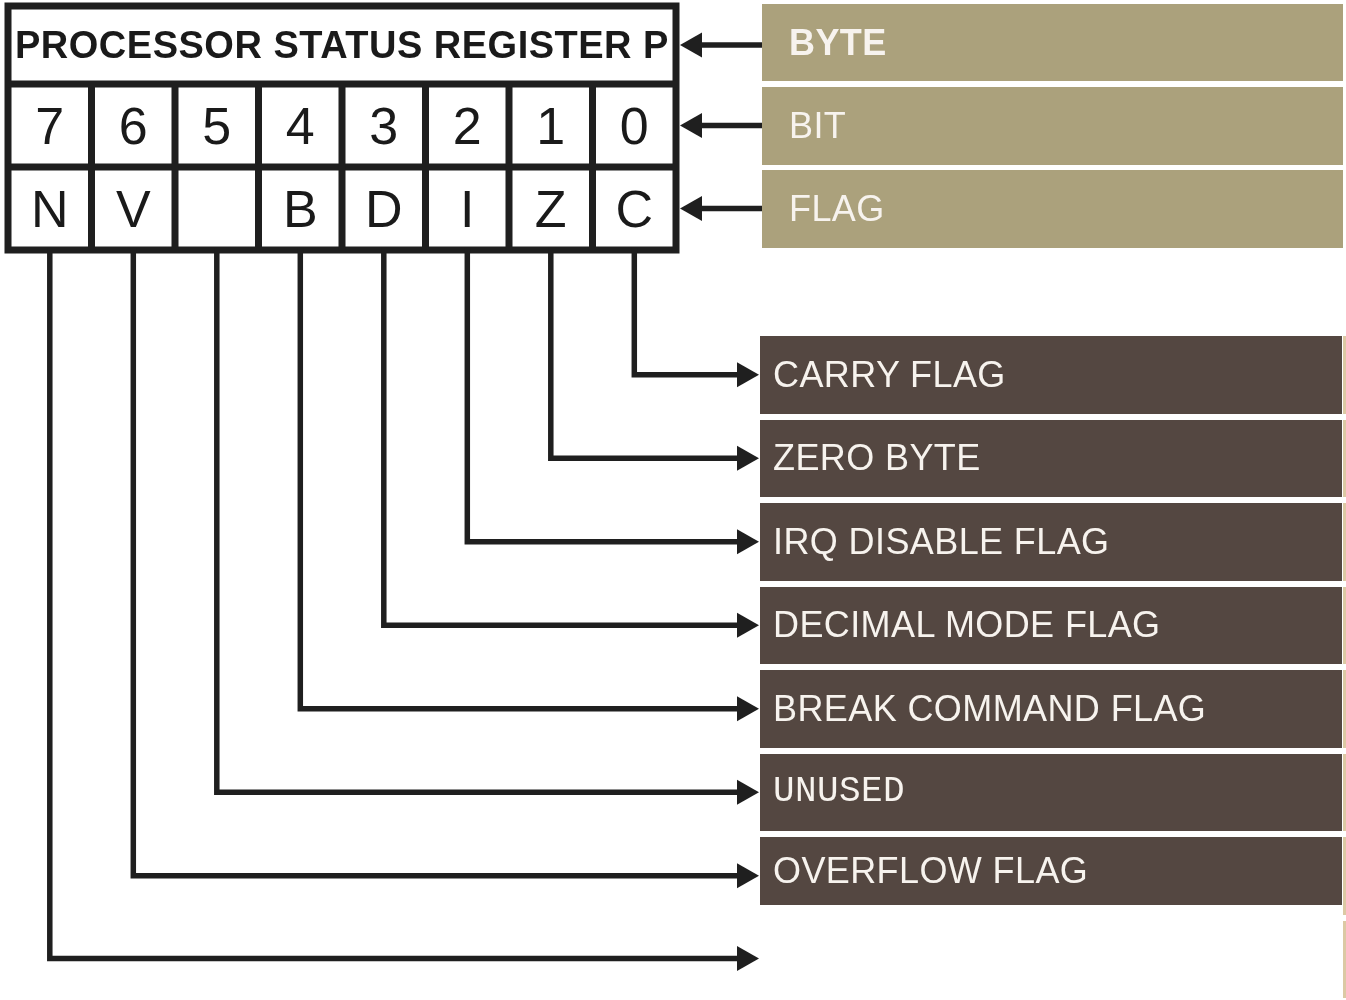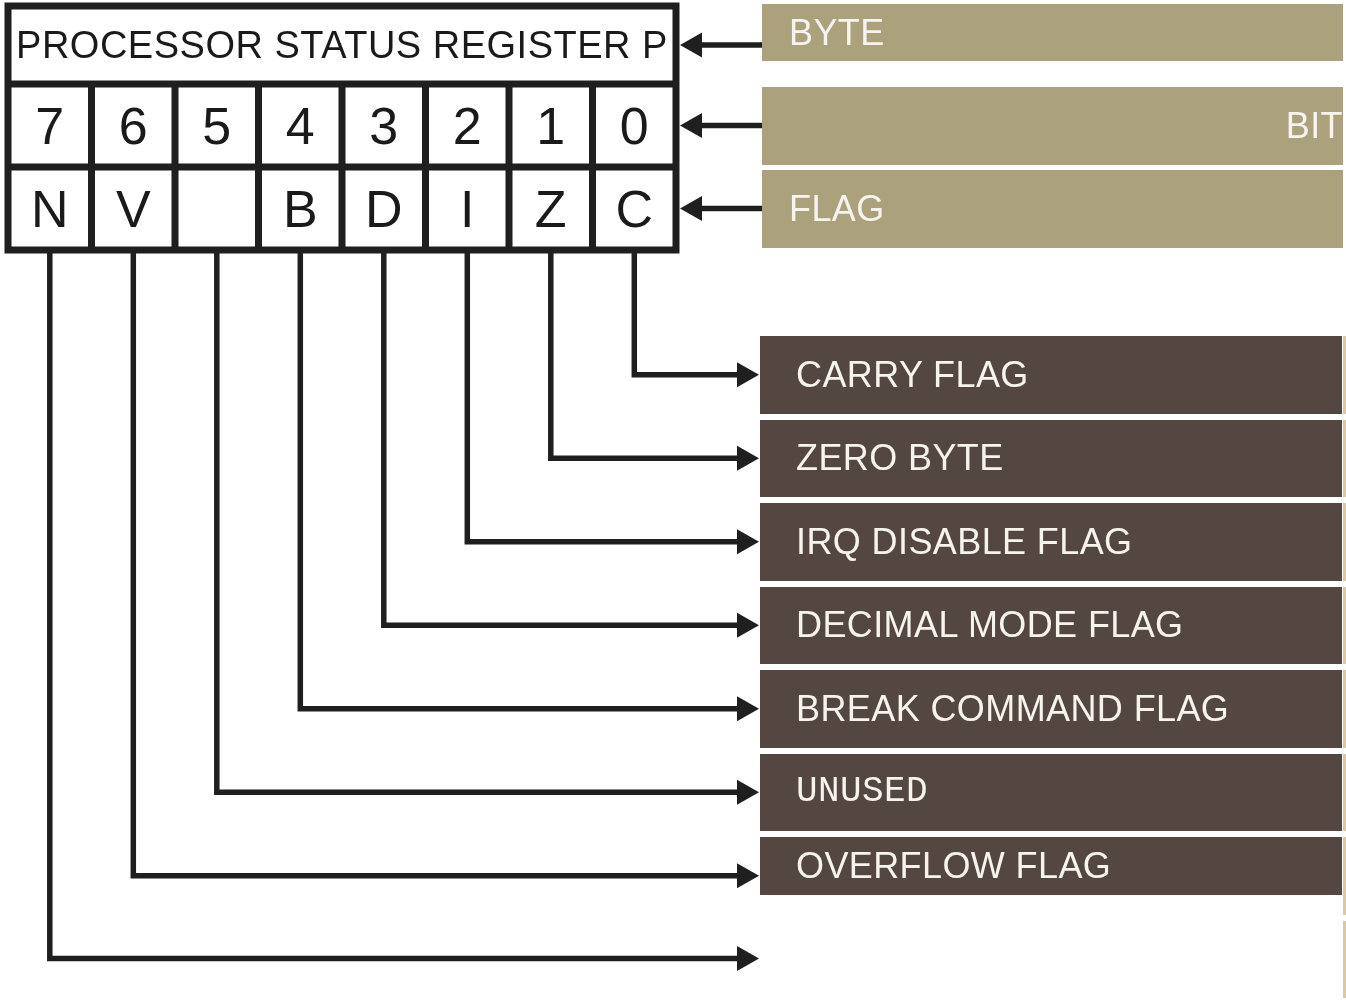--- a/index.html
+++ b/index.html
@@ -11,32 +11,32 @@
     overflow:hidden;
   }
   .lines-svg{position:absolute;left:0;top:0;width:1346px;height:1000px;}
   .abs{position:absolute;box-sizing:border-box;}
   .cell-text{
     display:flex;align-items:center;justify-content:center;
     color:#1a1a1a;font-size:52px;font-weight:400;line-height:1;
   }
   .header-text{
     display:flex;align-items:center;justify-content:center;
-    color:#1a1a1a;font-size:38px;font-weight:400;letter-spacing:0.5px;line-height:1;
+    color:#1a1a1a;font-size:38px;font-weight:700;letter-spacing:0.5px;line-height:1;
   }
   .tan-box{
     background:#ABA17C;
     display:flex;align-items:center;
     padding-left:27px;
     color:#F7F3EE;font-size:36px;font-weight:400;letter-spacing:0.4px;line-height:1;
   }
   .brown-box{
     background:#544741;
     display:flex;align-items:center;
-    padding-left:36px;
+    padding-left:13px;
     color:#F7F3EE;font-size:36px;font-weight:400;letter-spacing:0.4px;line-height:1;
   }
   .edge-strip{background:#DCC9A4;}
   .stroke{stroke:#1F1F1F;fill:none;}
   .fillhead{fill:#1F1F1F;stroke:none;}
 </style>
 </head>
 <body>
 
 <div class="canvas">
@@ -116,24 +116,24 @@
 
   <div class="abs cell-text" style="left:8px;top:167px;width:83.5px;height:83px;">N</div>
   <div class="abs cell-text" style="left:91.5px;top:167px;width:83.5px;height:83px;">V</div>
   <div class="abs cell-text" style="left:175px;top:167px;width:83.5px;height:83px;"></div>
   <div class="abs cell-text" style="left:258.5px;top:167px;width:83.5px;height:83px;">B</div>
   <div class="abs cell-text" style="left:342px;top:167px;width:83.5px;height:83px;">D</div>
   <div class="abs cell-text" style="left:425.5px;top:167px;width:83.5px;height:83px;">I</div>
   <div class="abs cell-text" style="left:509px;top:167px;width:83.5px;height:83px;">Z</div>
   <div class="abs cell-text" style="left:592.5px;top:167px;width:83.5px;height:83px;">C</div>
 
-  <div class="abs tan-box" style="left:762px;top:4px;width:581px;height:57px;">
+  <div class="abs tan-box" style="left:762px;top:4px;width:581px;height:77px;font-weight:bold;">
     <span>BYTE</span>
   </div>
-  <div class="abs tan-box" style="left:762px;top:87px;width:581px;height:78px;justify-content:flex-end;">
+  <div class="abs tan-box" style="left:762px;top:87px;width:581px;height:78px;">
     <span>BIT</span>
   </div>
   <div class="abs tan-box" style="left:762px;top:170px;width:581px;height:78px;">
     <span>FLAG</span>
   </div>
 
   <div class="abs brown-box" style="left:760px;top:336px;width:582px;height:77.5px;">
     <span>CARRY FLAG</span>
   </div>
   <div class="abs brown-box" style="left:760px;top:419.5px;width:582px;height:77.5px;">
@@ -144,21 +144,21 @@
   </div>
   <div class="abs brown-box" style="left:760px;top:503px;width:582px;height:77.5px;">
     <span>IRQ DISABLE FLAG</span>
   </div>
   <div class="abs brown-box" style="left:760px;top:670px;width:582px;height:77.5px;text-align:center;">
     <span>BREAK COMMAND FLAG</span>
   </div>
   <div class="abs brown-box" style="left:760px;top:753.5px;width:582px;height:77.5px;font-family:Liberation Mono, monospace;">
     <span>UNUSED</span>
   </div>
-  <div class="abs brown-box" style="left:760px;top:837px;width:582px;height:58px;">
+  <div class="abs brown-box" style="left:760px;top:837px;width:582px;height:68px;">
     <span>OVERFLOW FLAG</span>
   </div>
 
   <div class="abs edge-strip" style="left:1343px;top:336px;width:3px;height:77.5px;"></div>
   <div class="abs edge-strip" style="left:1343px;top:419.5px;width:3px;height:77.5px;"></div>
   <div class="abs edge-strip" style="left:1343px;top:503px;width:3px;height:77.5px;"></div>
   <div class="abs edge-strip" style="left:1343px;top:586.5px;width:3px;height:77.5px;"></div>
   <div class="abs edge-strip" style="left:1343px;top:670px;width:3px;height:77.5px;"></div>
   <div class="abs edge-strip" style="left:1343px;top:753.5px;width:3px;height:77.5px;"></div>
   <div class="abs edge-strip" style="left:1343px;top:837px;width:3px;height:77.5px;"></div>

